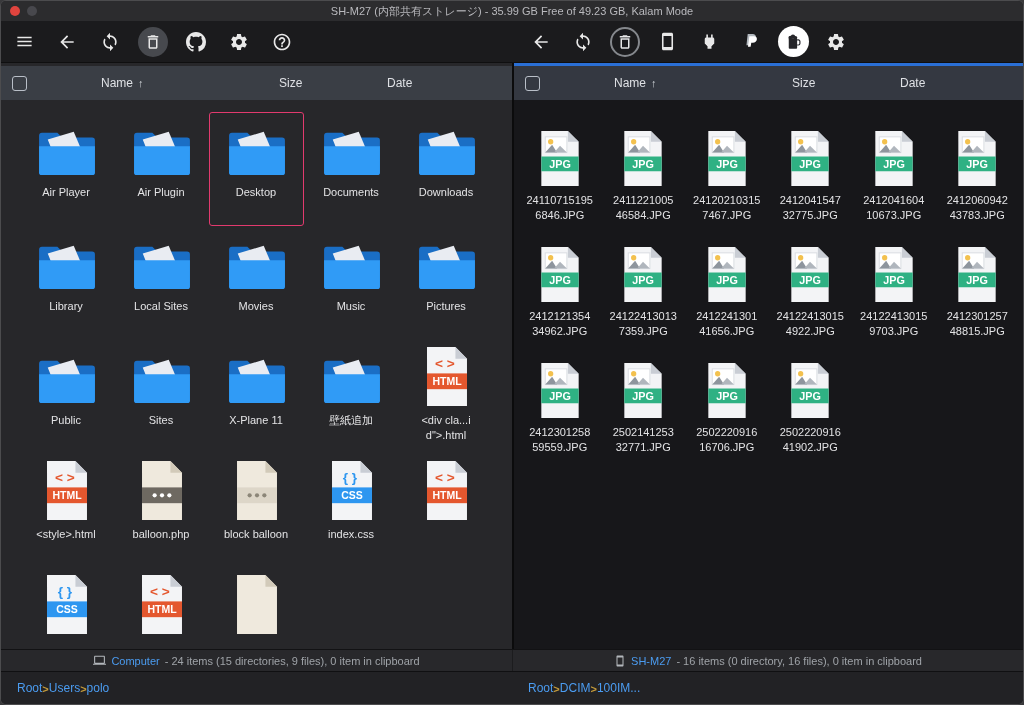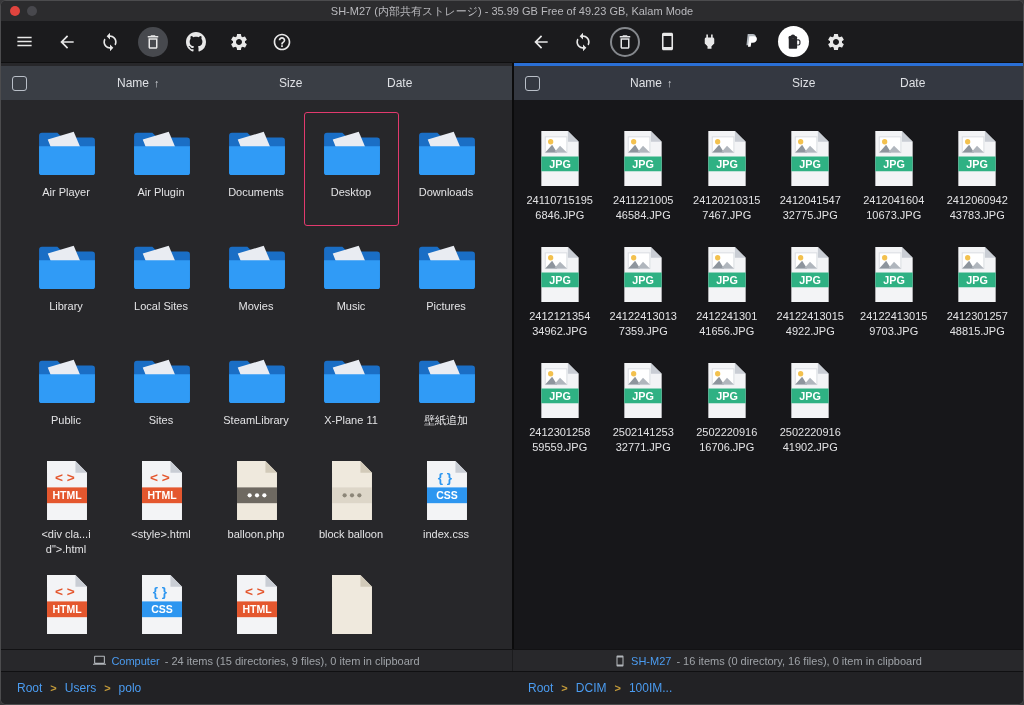--- a/index.html
+++ b/index.html
@@ -26,41 +26,41 @@
   
   .panes{flex:1;display:flex;min-height:0}
   .pane{width:512px;display:flex;flex-direction:column;min-height:0}
   .pane.leftp{background:#27272a}
   .pane.rightp{background:#17171a;border-left:2px solid #0b0b0c}
   .active-line{height:3px;flex:0 0 auto;background:transparent}
   .pane.rightp .active-line{background:#2a6fd6}
   .cols{height:34px;background:#3a3e45;position:relative;display:flex;align-items:center;flex:0 0 auto;color:#dfe1e5;font-size:12px}
   .pane.rightp .cols{background:#343841}
   .chk{width:15px;height:15px;border:1.6px solid #b9bfc8;border-radius:3px;margin-left:11px;background:transparent}
-  .colname{position:absolute;left:116px;display:flex;align-items:center;gap:5px}
+  .colname{position:absolute;left:100px;display:flex;align-items:center;gap:5px}
   .colsize{position:absolute;left:278px}
   .coldate{position:absolute;left:386px}
   .sort{font-size:11px;color:#cfd3d8}
   
   .grid{flex:1;display:grid;overflow:hidden;align-content:start}
   .grid.gleft{grid-template-columns:repeat(5,1fr);grid-auto-rows:114px;padding:12px 18px 0}
   .grid.gright{grid-template-columns:repeat(6,1fr);grid-auto-rows:116px;padding:20px 4px 0}
   .file-item{display:flex;flex-direction:column;padding-top:8px;gap:7px;border-radius:3px}
   .file-item.selected{outline:1.5px solid #e23a6e;outline-offset:-1px}
   .fi-icon{height:58px;display:flex;align-items:flex-end;justify-content:center}
   .fi-label{font-size:11px;color:#e3e3e5;text-align:center;white-space:pre-line;line-height:1.4;max-width:94px;word-break:break-word}
   
   .statusbar{height:22px;background:#28282b;display:flex;flex:0 0 auto;border-top:1px solid #121214;font-size:11px;color:#9fa3a8}
   .status{width:512px;display:flex;align-items:center;justify-content:center;gap:5px;white-space:nowrap}
   .status.sright{border-left:1px solid #1c1c1e}
   .sdev{color:#4b9cf1}
   .sicon{display:flex;align-items:center}
   
   .breadcrumbbar{height:33px;background:#222225;display:flex;flex:0 0 auto;border-top:1px solid #101012;align-items:center}
-  .crumbs{width:512px;display:flex;align-items:center;gap:8px;padding-left:16px;font-size:12px}
+  .crumbs{width:512px;display:flex;align-items:flex-end;gap:0;padding-left:16px;font-size:12px}
   .crumb{color:#4b9cf1;cursor:pointer}
   .crumb.last{font-weight:normal}
   .crumb-sep{color:#c39a3a;font-weight:bold;font-size:11px}
 </style>
 </head>
 <body>
 
 <div class="window">
 
   <div class="titlebar">
@@ -215,40 +215,40 @@
           <div class="file-item">
             <div class="fi-icon">
               <svg width="62" height="52" viewBox="0 0 64 54">
                 <path d="M3 10a3 3 0 0 1 3-3h16l5 5h31a3 3 0 0 1 3 3v33a3 3 0 0 1-3 3H6a3 3 0 0 1-3-3z" fill="#1a6ec5"></path>
                 <path d="M12 14 39 6l8 19-27 9z" fill="#e9ecf2"></path>
                 <path d="M3 21h58v27a3 3 0 0 1-3 3H6a3 3 0 0 1-3-3z" fill="#309bf6"></path>
               </svg>
             </div>
             <div class="fi-label">Air Plugin</div>
           </div>
+          <div class="file-item selected">
+            <div class="fi-icon">
+              <svg width="62" height="52" viewBox="0 0 64 54">
+                <path d="M3 10a3 3 0 0 1 3-3h16l5 5h31a3 3 0 0 1 3 3v33a3 3 0 0 1-3 3H6a3 3 0 0 1-3-3z" fill="#1a6ec5"></path>
+                <path d="M12 14 39 6l8 19-27 9z" fill="#e9ecf2"></path>
+                <path d="M3 21h58v27a3 3 0 0 1-3 3H6a3 3 0 0 1-3-3z" fill="#309bf6"></path>
+              </svg>
+            </div>
+            <div class="fi-label">Desktop</div>
+          </div>
           <div class="file-item">
             <div class="fi-icon">
               <svg width="62" height="52" viewBox="0 0 64 54">
                 <path d="M3 10a3 3 0 0 1 3-3h16l5 5h31a3 3 0 0 1 3 3v33a3 3 0 0 1-3 3H6a3 3 0 0 1-3-3z" fill="#1a6ec5"></path>
                 <path d="M12 14 39 6l8 19-27 9z" fill="#e9ecf2"></path>
                 <path d="M3 21h58v27a3 3 0 0 1-3 3H6a3 3 0 0 1-3-3z" fill="#309bf6"></path>
               </svg>
             </div>
             <div class="fi-label">Documents</div>
           </div>
-          <div class="file-item selected">
-            <div class="fi-icon">
-              <svg width="62" height="52" viewBox="0 0 64 54">
-                <path d="M3 10a3 3 0 0 1 3-3h16l5 5h31a3 3 0 0 1 3 3v33a3 3 0 0 1-3 3H6a3 3 0 0 1-3-3z" fill="#1a6ec5"></path>
-                <path d="M12 14 39 6l8 19-27 9z" fill="#e9ecf2"></path>
-                <path d="M3 21h58v27a3 3 0 0 1-3 3H6a3 3 0 0 1-3-3z" fill="#309bf6"></path>
-              </svg>
-            </div>
-            <div class="fi-label">Desktop</div>
-          </div>
           <div class="file-item">
             <div class="fi-icon">
               <svg width="62" height="52" viewBox="0 0 64 54">
                 <path d="M3 10a3 3 0 0 1 3-3h16l5 5h31a3 3 0 0 1 3 3v33a3 3 0 0 1-3 3H6a3 3 0 0 1-3-3z" fill="#1a6ec5"></path>
                 <path d="M12 14 39 6l8 19-27 9z" fill="#e9ecf2"></path>
                 <path d="M3 21h58v27a3 3 0 0 1-3 3H6a3 3 0 0 1-3-3z" fill="#309bf6"></path>
               </svg>
             </div>
             <div class="fi-label">Downloads</div>
           </div>
@@ -314,30 +314,20 @@
           </div>
           <div class="file-item">
             <div class="fi-icon">
               <svg width="62" height="52" viewBox="0 0 64 54">
                 <path d="M3 10a3 3 0 0 1 3-3h16l5 5h31a3 3 0 0 1 3 3v33a3 3 0 0 1-3 3H6a3 3 0 0 1-3-3z" fill="#1a6ec5"></path>
                 <path d="M12 14 39 6l8 19-27 9z" fill="#e9ecf2"></path>
                 <path d="M3 21h58v27a3 3 0 0 1-3 3H6a3 3 0 0 1-3-3z" fill="#309bf6"></path>
               </svg>
             </div>
             <div class="fi-label">Sites</div>
-          </div>
-          <div class="file-item">
-            <div class="fi-icon">
-              <svg width="62" height="52" viewBox="0 0 64 54">
-                <path d="M3 10a3 3 0 0 1 3-3h16l5 5h31a3 3 0 0 1 3 3v33a3 3 0 0 1-3 3H6a3 3 0 0 1-3-3z" fill="#1a6ec5"></path>
-                <path d="M12 14 39 6l8 19-27 9z" fill="#e9ecf2"></path>
-                <path d="M3 21h58v27a3 3 0 0 1-3 3H6a3 3 0 0 1-3-3z" fill="#309bf6"></path>
-              </svg>
-            </div>
-            <div class="fi-label">SteamLibrary</div>
           </div>
           <div class="file-item">
             <div class="fi-icon">
               <svg width="62" height="52" viewBox="0 0 64 54">
                 <path d="M3 10a3 3 0 0 1 3-3h16l5 5h31a3 3 0 0 1 3 3v33a3 3 0 0 1-3 3H6a3 3 0 0 1-3-3z" fill="#1a6ec5"></path>
                 <path d="M12 14 39 6l8 19-27 9z" fill="#e9ecf2"></path>
                 <path d="M3 21h58v27a3 3 0 0 1-3 3H6a3 3 0 0 1-3-3z" fill="#309bf6"></path>
               </svg>
             </div>
             <div class="fi-label">X-Plane 11</div>

